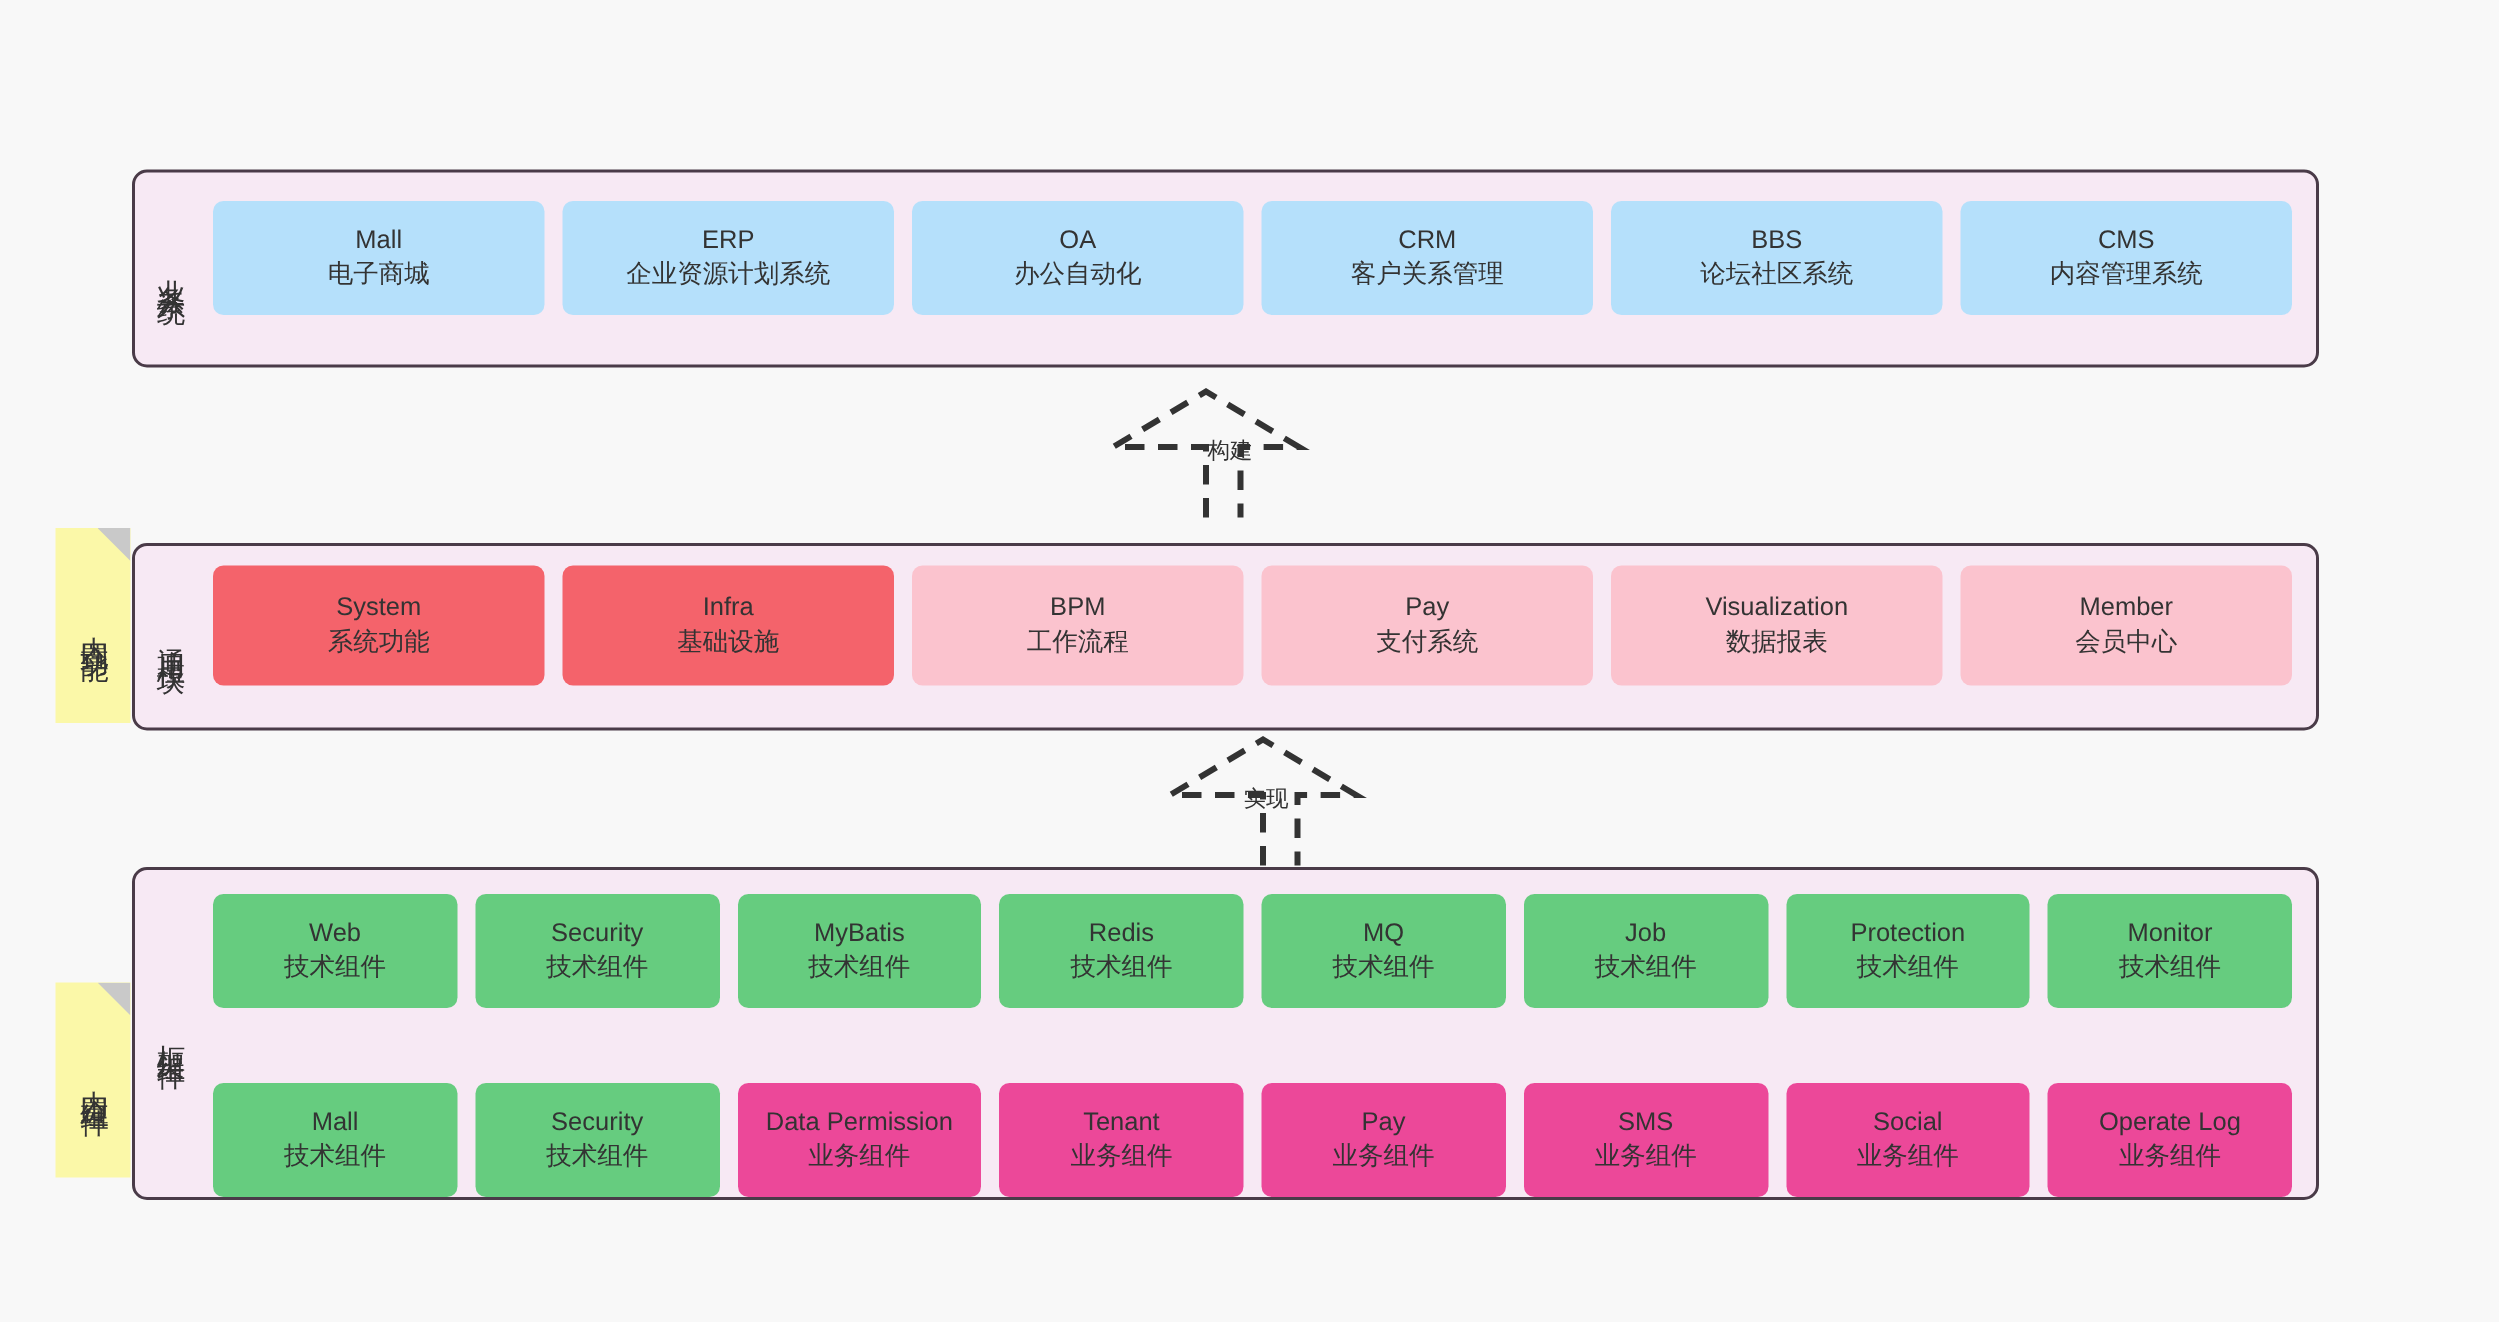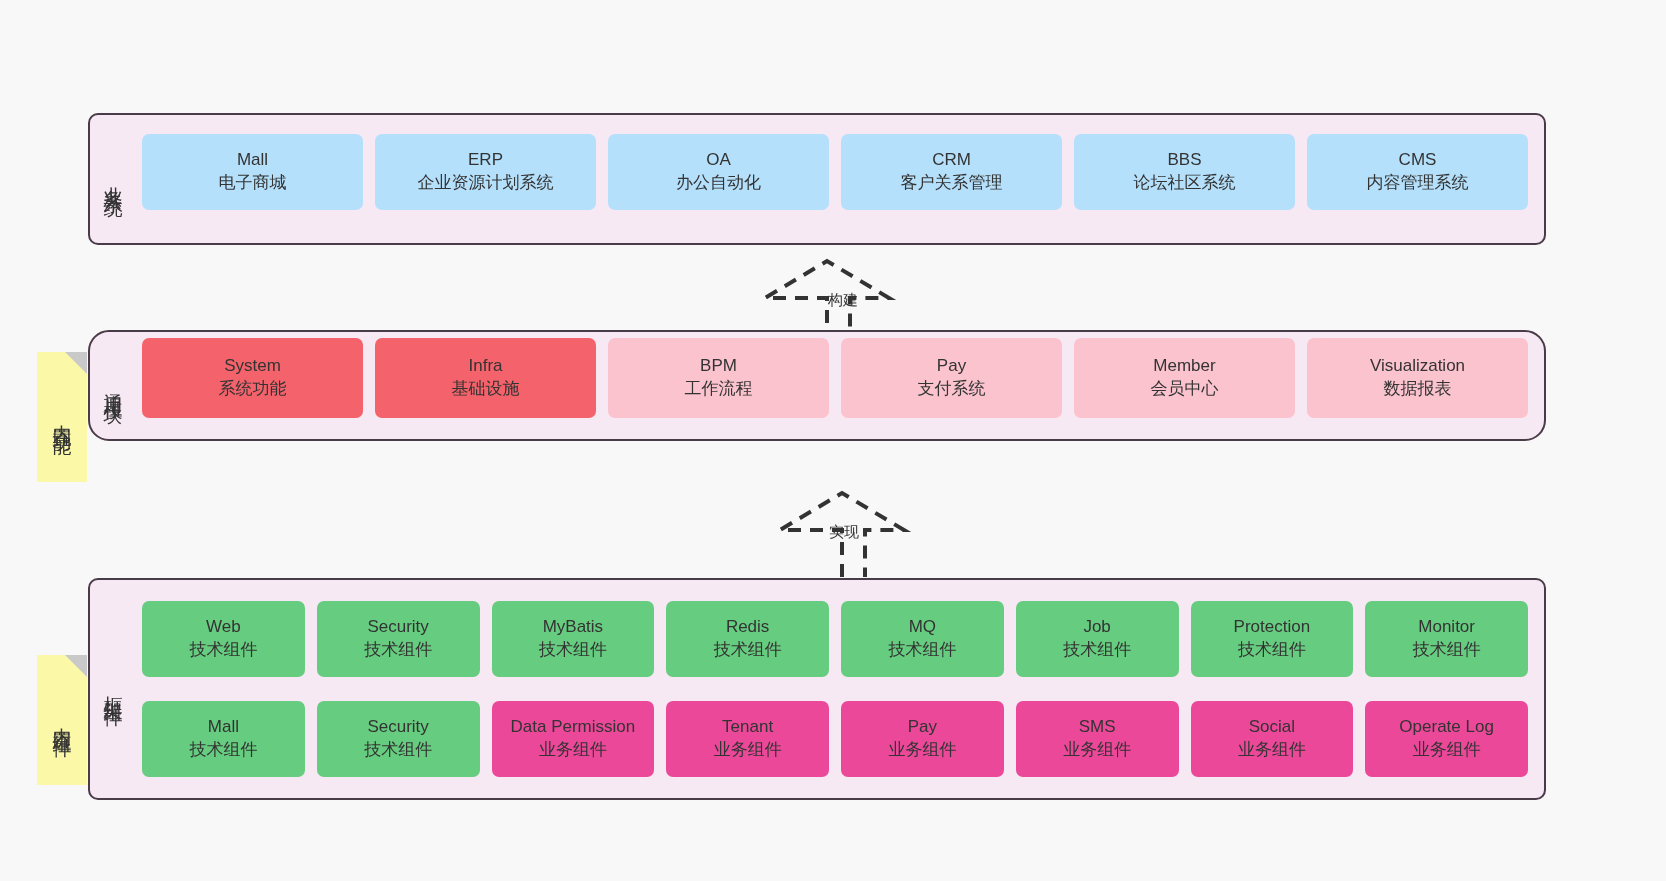--- a/index.html
+++ b/index.html
@@ -54,23 +54,24 @@
     display: flex;
     align-items: center;
     justify-content: center;
     padding: 0 16px 15px 12px;
     gap: 12px;
   }
   .cards-grid {
     flex: 1 1 auto;
     display: flex;
     flex-direction: column;
-    justify-content: center;
+    justify-content: space-between;
     gap: 24px;
     padding: 0 16px 0 12px;
+    margin-top: 16px;
   }
   .card-row {
     display: flex;
     align-items: stretch;
     justify-content: space-between;
     gap: 12px;
   }
 
   
   .card {
@@ -166,32 +167,32 @@
         <span class="t1">BBS</span>
         <span class="t2">论坛社区系统</span>
       </div>
       <div class="card c-blue h-biz">
         <span class="t1">CMS</span>
         <span class="t2">内容管理系统</span>
       </div>
     </div>
   </div>
 
-  <div class="arrow-wrap" style="left:755px; top:255px; width:155px; height:95px;">
+  <div class="arrow-wrap" style="left:732px; top:255px; width:155px; height:95px;">
     <svg width="155" height="95" viewBox="0 0 155 95">
       <path d="M 72 90 L 72 43 L 10 43 L 72 6 L 134 43 L 95 43 L 95 90" fill="none" stroke="#333333" stroke-width="4" stroke-dasharray="13 9" stroke-linecap="butt"></path>
     </svg>
     <div class="arrow-label" style="left:73px; top:36px;">构建</div>
   </div>
 
   <div class="note" style="left:37px; top:352px; width:50px; height:130px;">
     <div class="fold"></div>
     <span>内置功能</span>
   </div>
-  <div class="layer" style="left:88px; top:330px; width:1458px; height:111px;border-radius:21px;">
+  <div class="layer" style="left:88px; top:362px; width:1458px; height:125px;">
     <div class="layer-title">
       <span>通用模块</span>
     </div>
     <div class="cards">
       <div class="card c-red h-mod">
         <span class="t1">System</span>
         <span class="t2">系统功能</span>
       </div>
       <div class="card c-red h-mod">
         <span class="t1">Infra</span>
@@ -199,26 +200,26 @@
       </div>
       <div class="card c-pink h-mod">
         <span class="t1">BPM</span>
         <span class="t2">工作流程</span>
       </div>
       <div class="card c-pink h-mod">
         <span class="t1">Pay</span>
         <span class="t2">支付系统</span>
       </div>
       <div class="card c-pink h-mod">
+        <span class="t1">Visualization</span>
+        <span class="t2">数据报表</span>
+      </div>
+      <div class="card c-pink h-mod">
         <span class="t1">Member</span>
         <span class="t2">会员中心</span>
-      </div>
-      <div class="card c-pink h-mod">
-        <span class="t1">Visualization</span>
-        <span class="t2">数据报表</span>
       </div>
     </div>
   </div>
 
   <div class="arrow-wrap" style="left:770px; top:487px; width:155px; height:95px;">
     <svg width="155" height="95" viewBox="0 0 155 95">
       <path d="M 72 90 L 72 43 L 10 43 L 72 6 L 134 43 L 95 43 L 95 90" fill="none" stroke="#333333" stroke-width="4" stroke-dasharray="13 9" stroke-linecap="butt"></path>
     </svg>
     <div class="arrow-label" style="left:59px; top:36px;">实现</div>
   </div>

